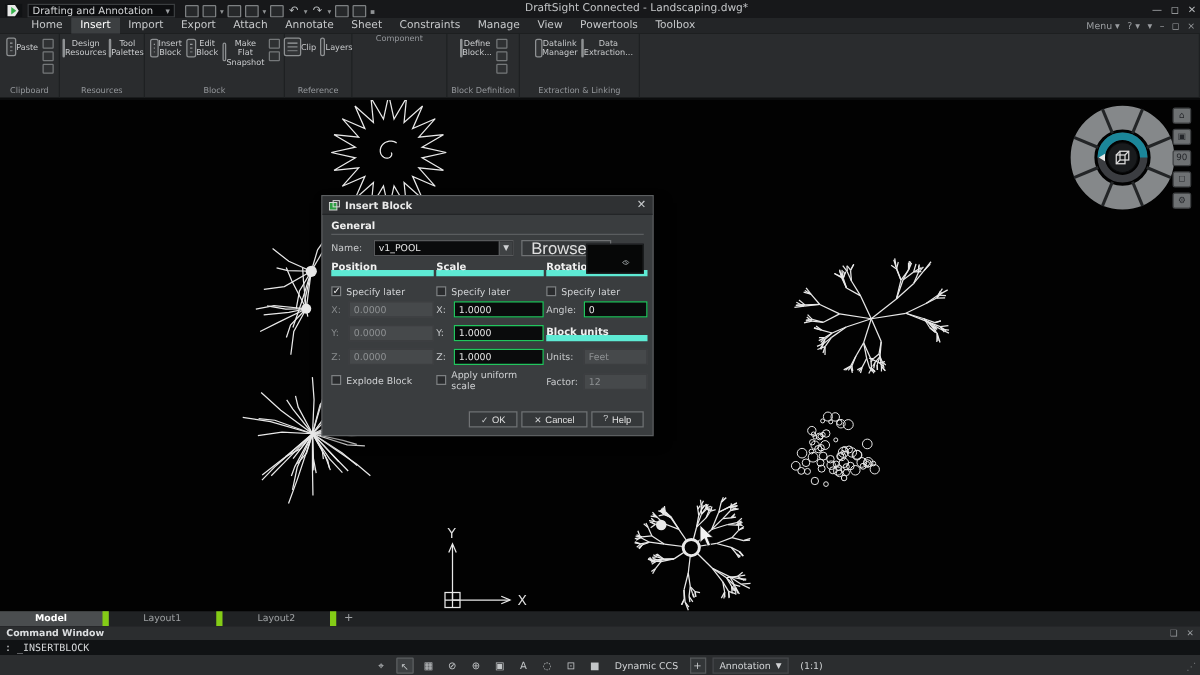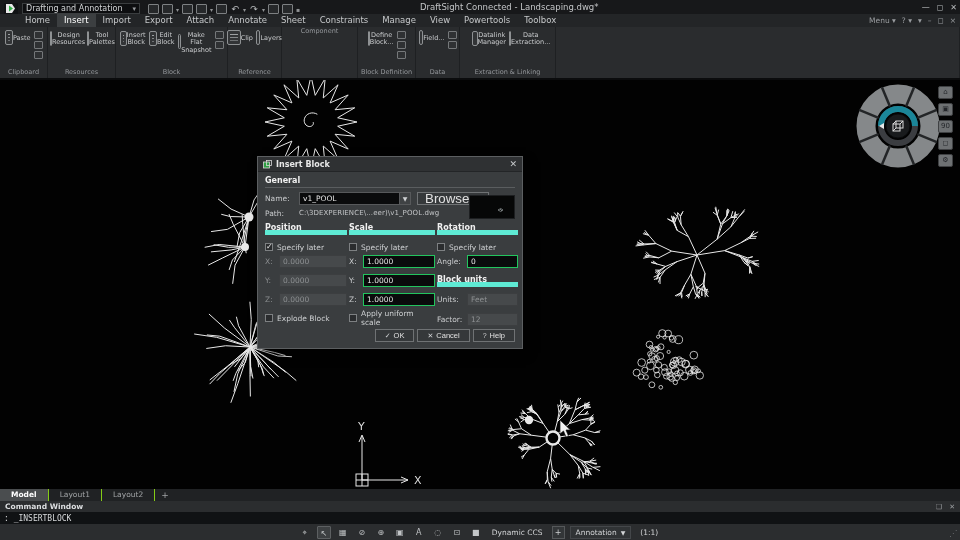--- a/index.html
+++ b/index.html
@@ -73,21 +73,21 @@
   .flab.dim{color:#898c8e}
   .fld{flex:1;height:13px;font-size:7.5px;display:flex;align-items:center;padding:0 3px;border:1px solid #22c55e;background:#0a0b0c;color:#e6e6e6}
   .fld.disabled{background:#46494b;color:#8e9193;border-color:#3c3e40}
   .buhead{font-size:8px;font-weight:bold;color:#f0f0f0;border-bottom:5px solid #5eead4;padding-bottom:2px;margin-bottom:6px;height:12px}
   .dbtns{position:absolute;right:7px;bottom:6px;display:flex;gap:3px}
   .dbtn{height:13px;border:1px solid #6f7274;background:#35383a;color:#e0e0e0;font-size:7.5px;display:inline-flex;align-items:center;justify-content:center;gap:3px;padding:0 9px}
   .dbtn .g{font-size:7px;color:#cfd1d3}
 
   
   .sheettabs{position:absolute;top:489px;left:0;width:960px;height:12px;background:#202224;display:flex;align-items:stretch;z-index:40}
-  .stab{font-size:7.5px;line-height:12px;padding:0 11px;color:#9fa2a4;border-right:1px solid #84cc16}
+  .stab{font-size:7.5px;line-height:12px;padding:0 28px;color:#9fa2a4;border-right:5px solid #84cc16}
   .stab.active{background:#4a4d4f;color:#fff;font-weight:bold}
   .addtab{font-size:9px;line-height:12px;color:#9fa2a4;padding:0 6px}
 
   
   .cmd{position:absolute;top:501px;left:0;width:960px;height:23px;background:#1b1d1f;z-index:40}
   .cmdhead{height:11px;background:#2b2d2f;display:flex;align-items:center;padding:0 5px;font-size:7.5px;font-weight:bold;color:#dcdee0}
   .cmdicons{margin-left:auto;display:flex;gap:7px;color:#9a9da0;font-size:7px}
   .cmdline{height:12px;background:#101214;display:flex;align-items:center;padding:0 4px;font-family:"DejaVu Sans Mono",monospace;font-size:8px;color:#d6d8da}
 
   
@@ -237,33 +237,20 @@
       </div>
       <div class="minicol">
         <span class="mini"></span>
         <span class="mini"></span>
         <span class="mini"></span>
       </div>
     </div>
     <div class="rglabel">Block Definition</div>
   </div>
 
-  <div class="rgroup" style="width:44px">
-    <div class="rbody">
-      <div class="rbtn narrow">
-        <span class="ricon"></span>
-        <span class="rlabel">Field...</span>
-      </div>
-      <div class="minicol">
-        <span class="mini"></span>
-        <span class="mini"></span>
-      </div>
-    </div>
-    <div class="rglabel">Data</div>
-  </div>
 
   <div class="rgroup" style="width:96px">
     <div class="rbody">
       <div class="rbtn">
         <span class="ricon"></span>
         <span class="rlabel">Datalink Manager</span>
       </div>
       <div class="rbtn">
         <span class="ricon"></span>
         <span class="rlabel">Data Extraction...</span>
@@ -865,24 +852,20 @@
       </div>
       <button class="browse">Browse...</button>
     </div>
 
     <div class="preview">
       <svg width="44" height="22" viewBox="0 0 44 22">
         <path d="M28 14 q3 -3 5 0 q-2 3 -5 0 M30 13 l2 2" stroke="#9aa0a2" stroke-width=".7" fill="none"></path>
       </svg>
     </div>
 
-    <div class="prow">
-      <span class="nlab">Path:</span>
-      <span class="pathtxt">C:\3DEXPERIENCE\...eer)\v1_POOL.dwg</span>
-    </div>
 
     <div class="cols">
 
       <div class="col">
         <div class="buhead">Position</div>
         <div class="cbrow">
           <span class="cb checked"></span>
           <span>Specify later</span>
         </div>
         <div class="frow">

